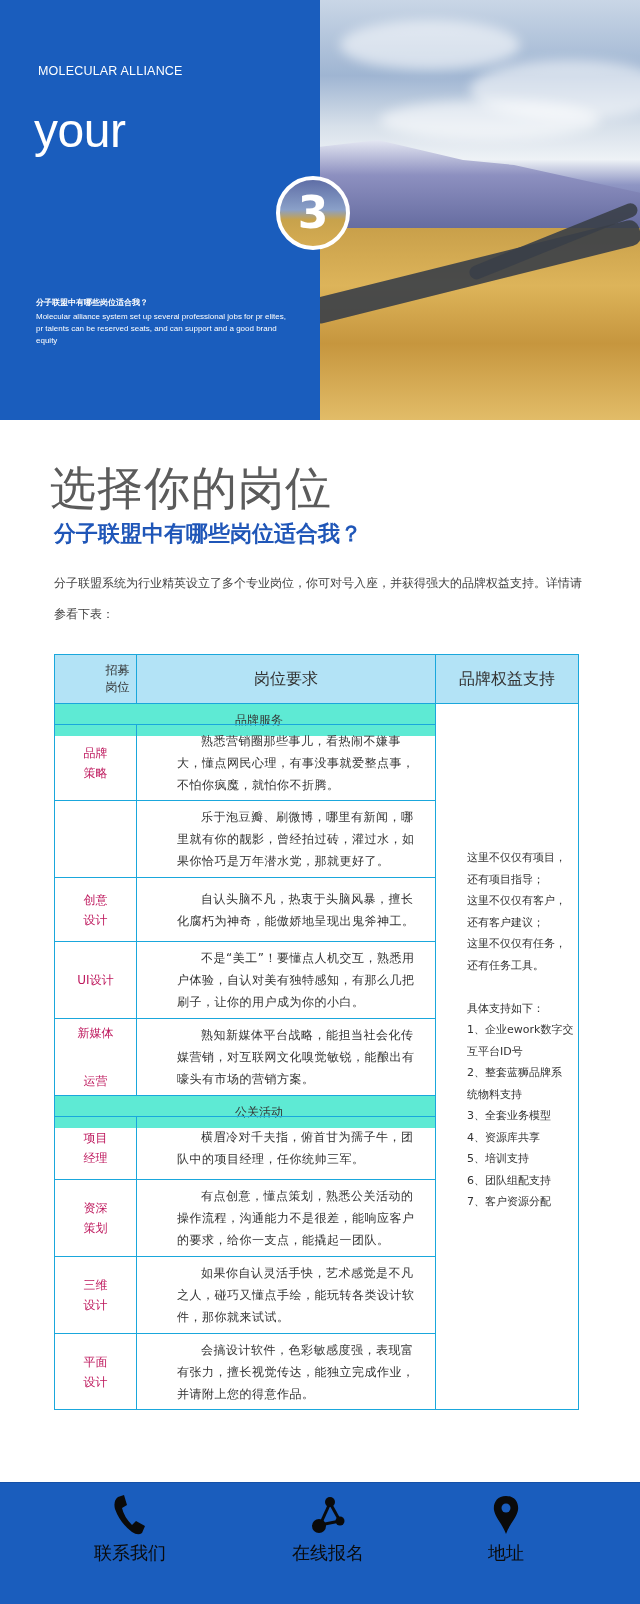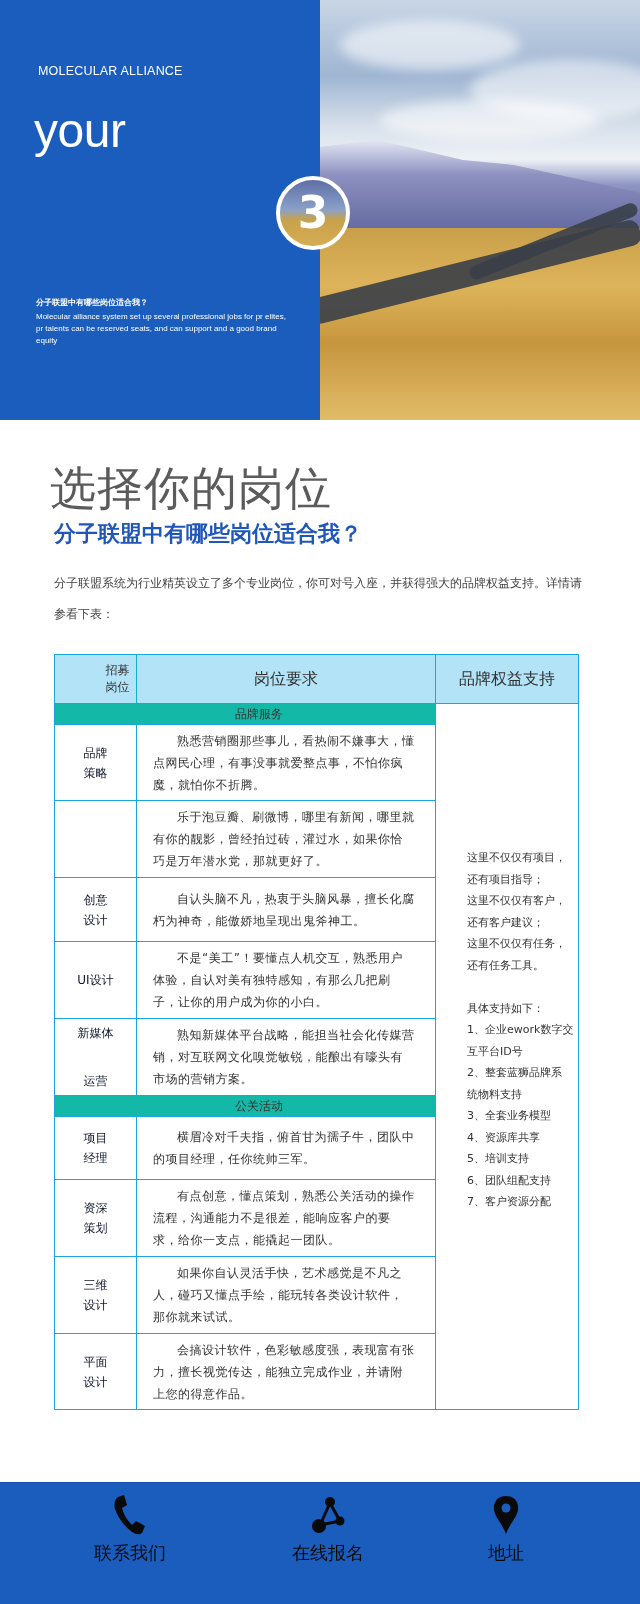--- a/index.html
+++ b/index.html
@@ -37,24 +37,24 @@
   .main-title { position: absolute; left: 50px; top: 458px; font-size: 46px; color: #5b5b5b; font-weight: 300; letter-spacing: 1px; }
   .main-sub { position: absolute; left: 54px; top: 519px; font-size: 22px; color: #1f56b8; }
   .intro { position: absolute; left: 54px; top: 568px; width: 530px; font-size: 12px; line-height: 31px; color: #444; }
 
   
   .table { position: absolute; left: 54px; top: 654px; width: 525px; height: 756px; border: 1.5px solid #1aa7dc; }
   .cell { position: absolute; }
   .hdr { background: #b3e3f6; display: flex; align-items: center; justify-content: center; text-align: center; color: #333; }
   .vline { position: absolute; width: 1.5px; background: #1aa7dc; }
   .hline { position: absolute; height: 1.5px; background: #1aa7dc; }
-  .sec { position: absolute; left: 0; width: 380px; height: 20px; background: #14b8a6; display: flex; align-items: center; justify-content: center; font-size: 12px; color: #333; padding-left: 28px; }
-  .pos { position: absolute; left: 0; width: 81px; display: flex; align-items: center; justify-content: center; text-align: center; font-size: 12px; line-height: 20px; color: #0f172a; }
+  .sec { position: absolute; left: 0; width: 380px; height: 32px; background: #5eead4; display: flex; align-items: center; justify-content: center; font-size: 12px; color: #333; padding-left: 28px; }
+  .pos { position: absolute; left: 0; width: 81px; display: flex; align-items: center; justify-content: center; text-align: center; font-size: 12px; line-height: 20px; color: #be185d; }
   .req { position: absolute; left: 82px; width: 298px; display: flex; align-items: center; padding: 0 20px 0 16px; font-size: 12px; line-height: 22px; color: #333; letter-spacing: 0.5px; }
-  .req p { text-indent: 2em; }
+  .req p { text-indent: 2em; margin-left: 24px; }
   .support { position: absolute; left: 400px; top: 48px; width: 142px; padding: 144px 6px 0 12px; font-size: 11px; line-height: 21.5px; color: #333; }
   .support .gap { height: 21.5px; }
 
   
   .footer { position: absolute; left: 0; top: 1482px; width: 640px; height: 122px; background: #1a5dbd; border-top: 1px solid #1450a8; }
   .f-item { position: absolute; top: 12px; width: 140px; display: flex; flex-direction: column; align-items: center; }
   .f-item .icon { width: 40px; height: 40px; display: flex; align-items: center; justify-content: center; }
   .f-item .label { margin-top: 6px; font-size: 18px; color: #0a0a0a; }
 </style>
 </head>

